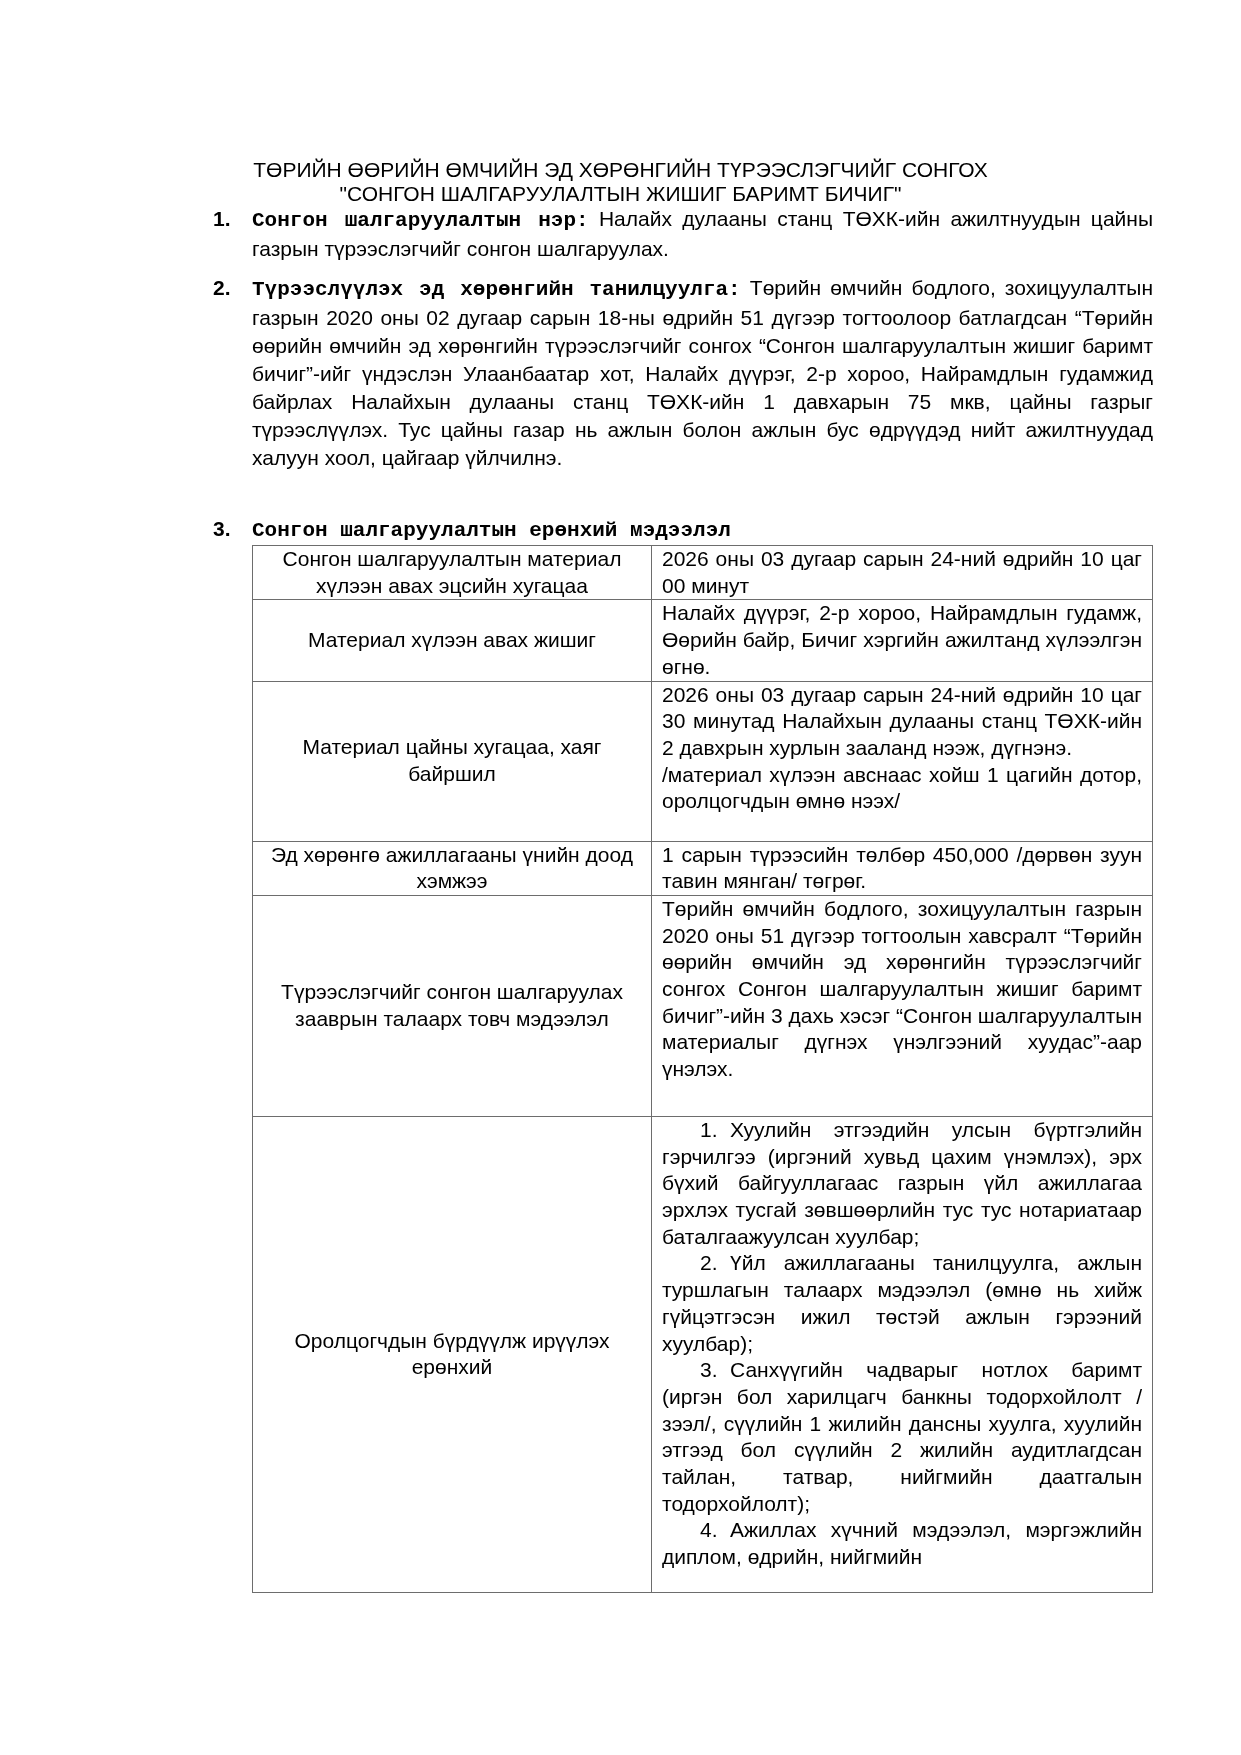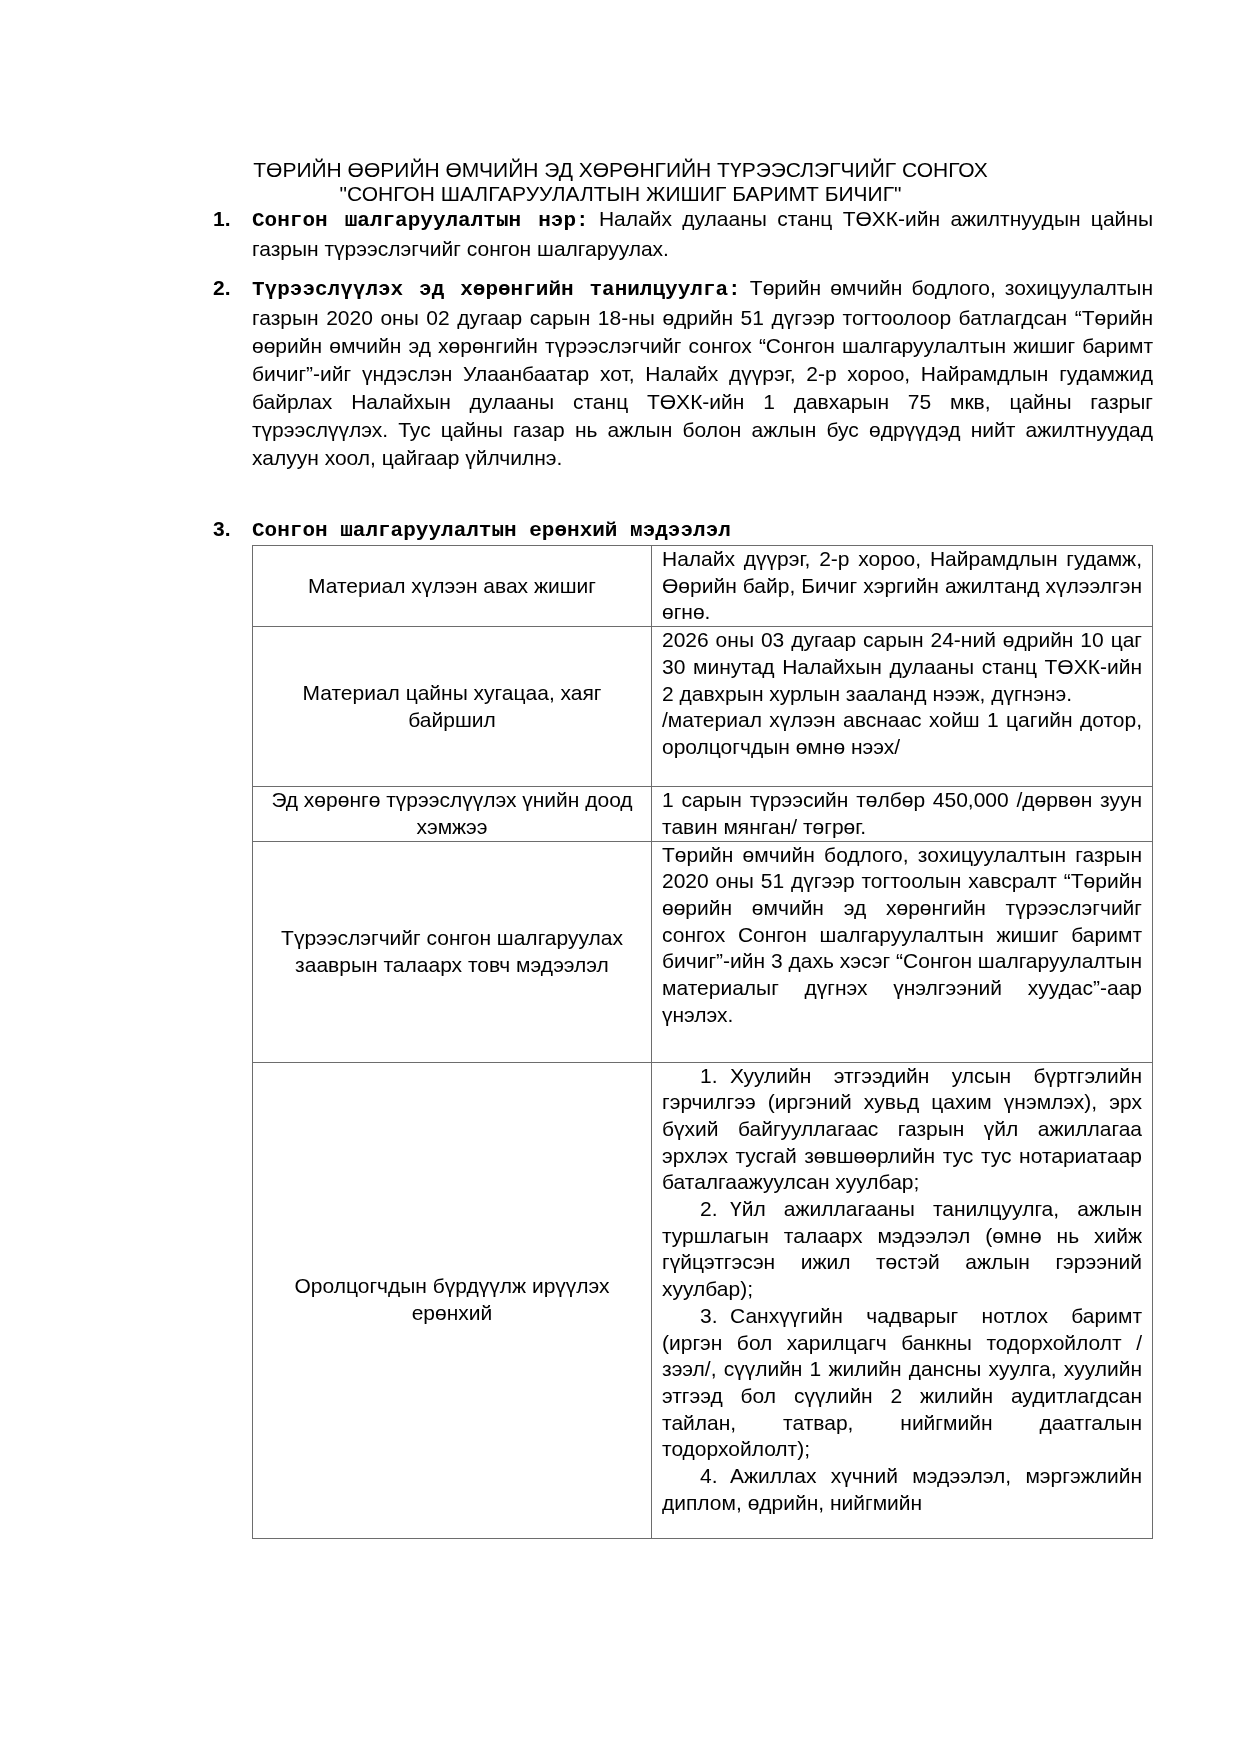--- a/index.html
+++ b/index.html
@@ -56,33 +56,37 @@
 
   <div class="item" id="item3">
     <span class="num">3.</span>
     <div class="body">
       <b>Сонгон шалгаруулалтын ерөнхий мэдээлэл</b>
     </div>
   </div>
 
   <table class="info">
     <tbody>
+        <tr style="height:54px">
+      <td class="lab">Сонгон шалгаруулалтын материал хүлээн авах эцсийн хугацаа</td>
+      <td class="val">2026 оны 03 дугаар сарын 24-ний өдрийн 10 цаг 00 минут</td>
+    </tr>
     <tr style="height:80px">
       <td class="lab">Материал хүлээн авах жишиг</td>
       <td class="val">Налайх дүүрэг, 2-р хороо, Найрамдлын гудамж, Өөрийн байр, Бичиг хэргийн ажилтанд хүлээлгэн өгнө.</td>
     </tr>
     <tr style="height:160px">
       <td class="lab">Материал цайны хугацаа, хаяг байршил</td>
       <td class="val">
         <div>2026 оны 03 дугаар сарын 24-ний өдрийн 10 цаг 30 минутад Налайхын дулааны станц ТӨХК-ийн 2 давхрын хурлын зааланд нээж, дүгнэнэ.</div>
         <div>/материал хүлээн авснаас хойш 1 цагийн дотор, оролцогчдын өмнө нээх/</div>
       </td>
     </tr>
     <tr style="height:53px">
-      <td class="lab">Эд хөрөнгө түрээслүүлэх үнийн доод хэмжээ</td>
+      <td class="lab">Эд хөрөнгө ажиллагааны үнийн доод хэмжээ</td>
       <td class="val">1 сарын түрээсийн төлбөр 450,000 /дөрвөн зуун тавин мянган/ төгрөг.</td>
     </tr>
     <tr style="height:221px">
       <td class="lab">Түрээслэгчийг сонгон шалгаруулах зааврын талаарх товч мэдээлэл</td>
       <td class="val">Төрийн өмчийн бодлого, зохицуулалтын газрын 2020 оны 51 дүгээр тогтоолын хавсралт “Төрийн өөрийн өмчийн эд хөрөнгийн түрээслэгчийг сонгох Сонгон шалгаруулалтын жишиг баримт бичиг”-ийн 3 дахь хэсэг “Сонгон шалгаруулалтын материалыг дүгнэх үнэлгээний хуудас”-аар үнэлэх.</td>
     </tr>
     <tr style="height:476px">
       <td class="lab">Оролцогчдын бүрдүүлж ирүүлэх ерөнхий</td>
       <td class="val">
         <div class="li"><span class="n">1.</span><span>Хуулийн этгээдийн улсын бүртгэлийн гэрчилгээ (иргэний хувьд цахим үнэмлэх), эрх бүхий байгууллагаас газрын үйл ажиллагаа эрхлэх тусгай зөвшөөрлийн тус тус нотариатаар баталгаажуулсан хуулбар;</span></div>

